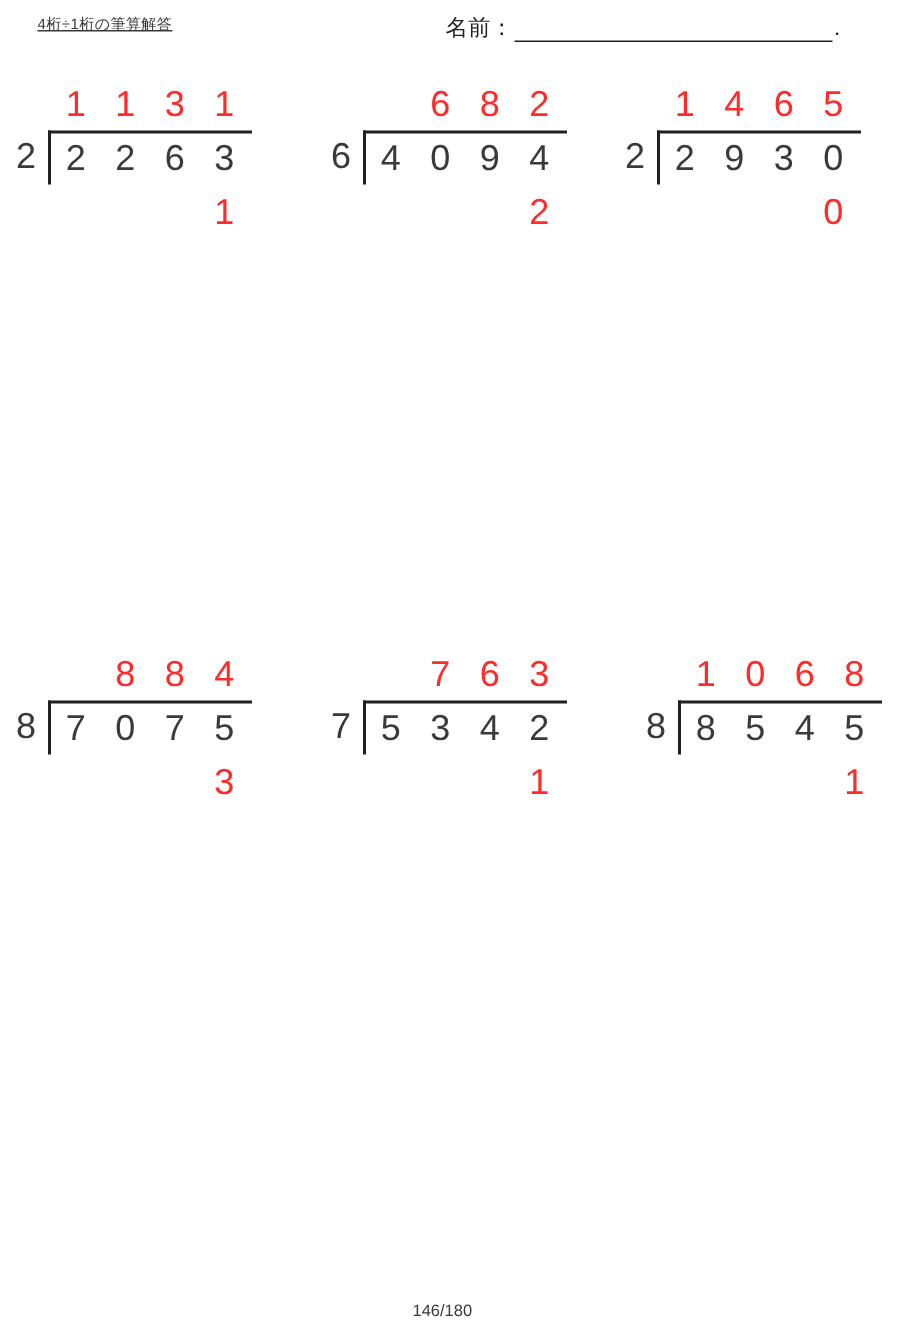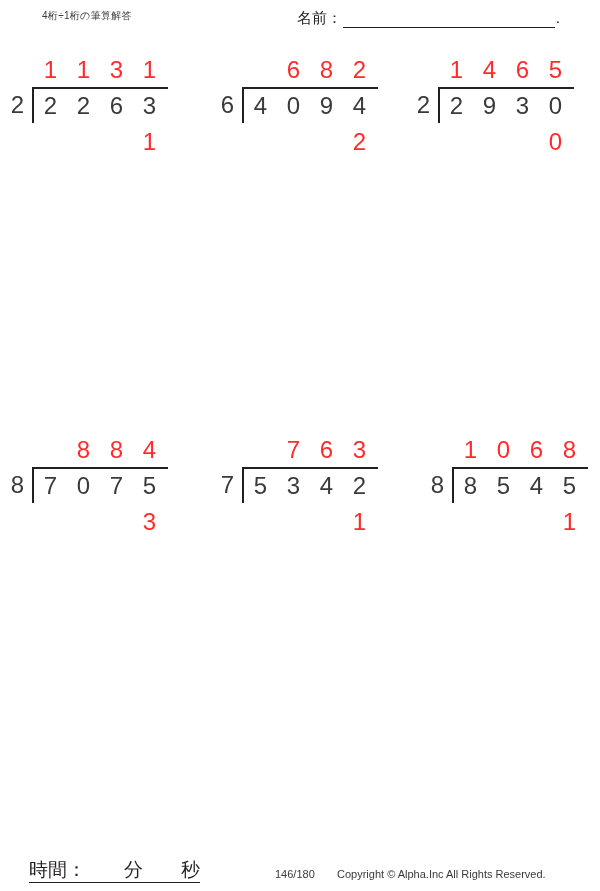--- a/index.html
+++ b/index.html
@@ -18,34 +18,34 @@
 
   
   .header {
     position: absolute;
     left: 0; top: 0;
     width: 600px;
     height: 40px;
   }
   .doc-title {
     position: absolute;
-    left: 42px;
+    left: 25px;
     top: 9px;
     font-size: 10px;
     letter-spacing: 0.3px;
     color: #3a3a3a;
     white-space: nowrap;
+    text-decoration: underline;
   }
   .name-block {
     position: absolute;
     left: 297px;
     top: 8px;
     display: flex;
     align-items: center;
-    font-family: Liberation Serif, serif;
   }
   .name-label {
     font-size: 15px;
     color: #231f20;
     line-height: 19px;
     white-space: nowrap;
   }
   .name-rule {
     width: 212px;
     height: 19px;
@@ -344,18 +344,14 @@
         <span class="cell"></span>
         <span class="cell"></span>
         <span class="cell">1</span>
       </div>
     </div>
 
   </div>
 </div>
 
 <div class="footer">
-  <div class="time-block">
-    <span class="time-text">時間：　　分　　秒</span>
-  </div>
   <div class="page-num">146/180</div>
-  <div class="copyright">Copyright © Alpha.Inc All Rights Reserved.</div>
 </div>
 
 </body></html>

